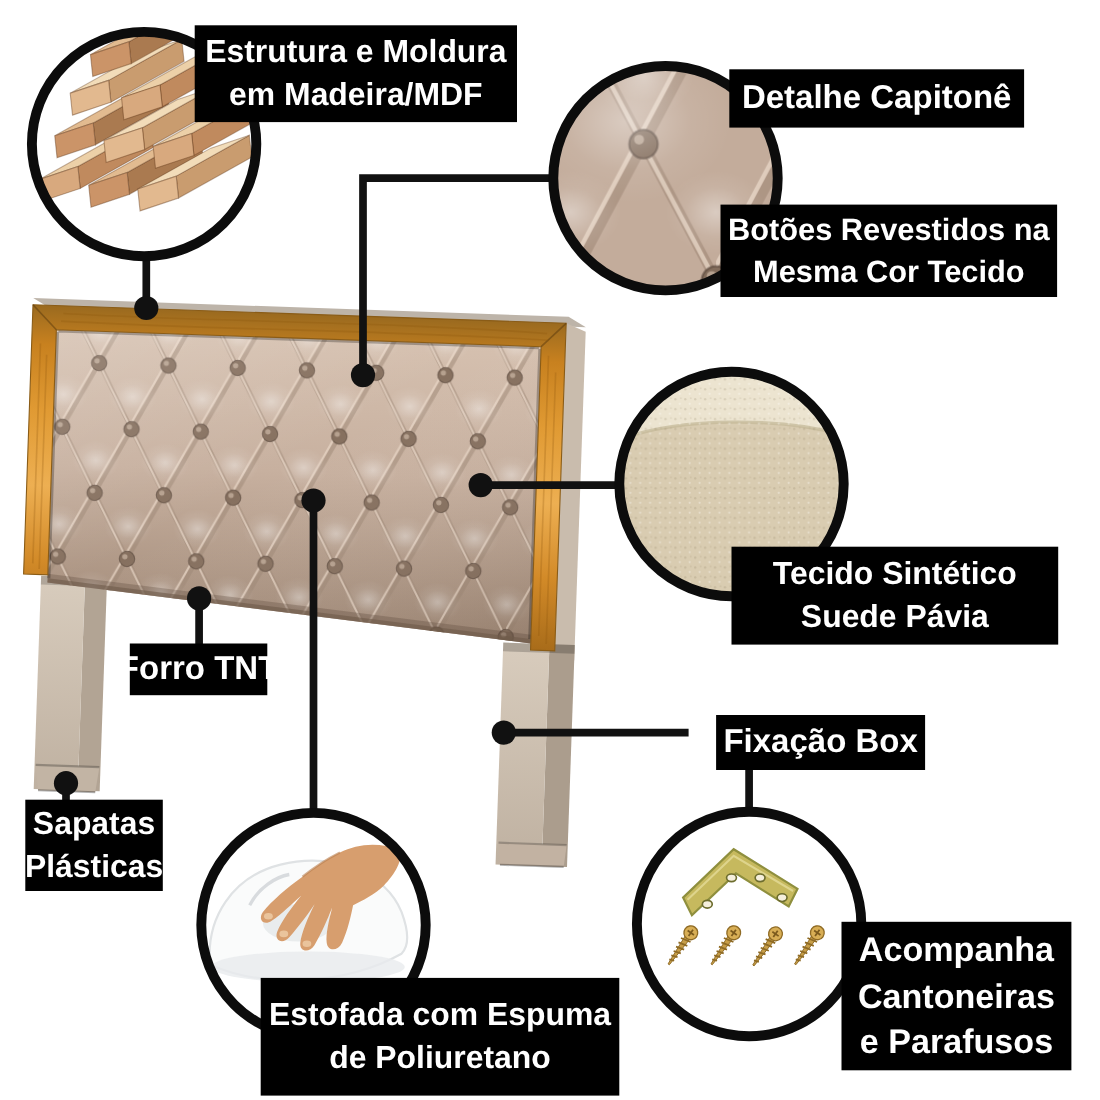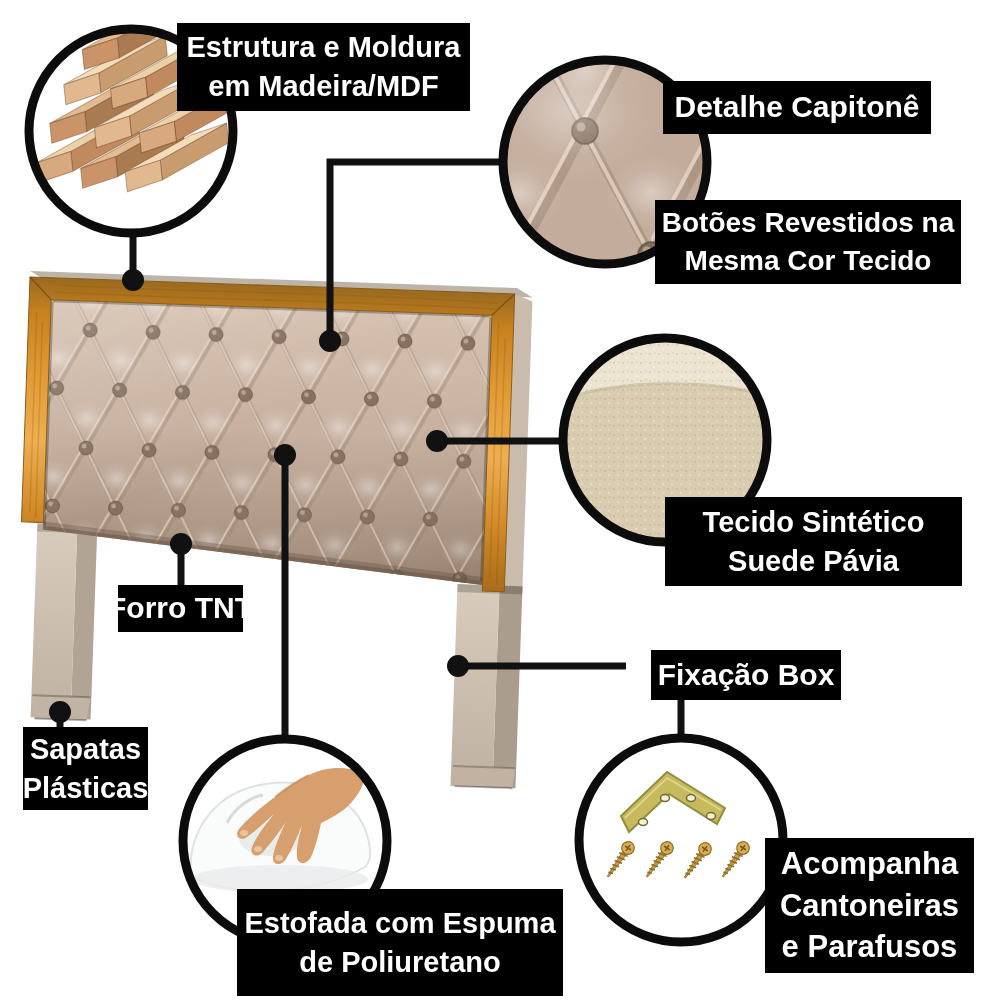--- a/index.html
+++ b/index.html
@@ -294,25 +294,25 @@
     </g>
     <circle cx="681" cy="840" r="102" fill="none" stroke="#0c0c0c" stroke-width="9"></circle>
   </g>
 </svg>
 
 <div class="label" style="left:177px;top:23px;width:293px;height:88px;font-size:29px">
   <div>Estrutura e Moldura</div>
   <div>em Madeira/MDF</div>
 </div>
 
-<div class="label" style="left:663px;top:81px;width:268px;height:53px;font-size:30px">
+<div class="label" style="left:663px;top:63px;width:268px;height:53px;font-size:30px">
   <div>Detalhe Capitonê</div>
 </div>
 
-<div class="label" style="left:655px;top:200px;width:306px;height:84px;font-size:28px">
+<div class="label" style="left:655px;top:186px;width:306px;height:84px;font-size:28px">
   <div>Botões Revestidos na</div>
   <div>Mesma Cor Tecido</div>
 </div>
 
 <div class="label" style="left:665px;top:497px;width:297px;height:89px;font-size:29px">
   <div>Tecido Sintético</div>
   <div>Suede Pávia</div>
 </div>
 
 <div class="label" style="left:118px;top:585px;width:125px;height:47px;font-size:30px">

